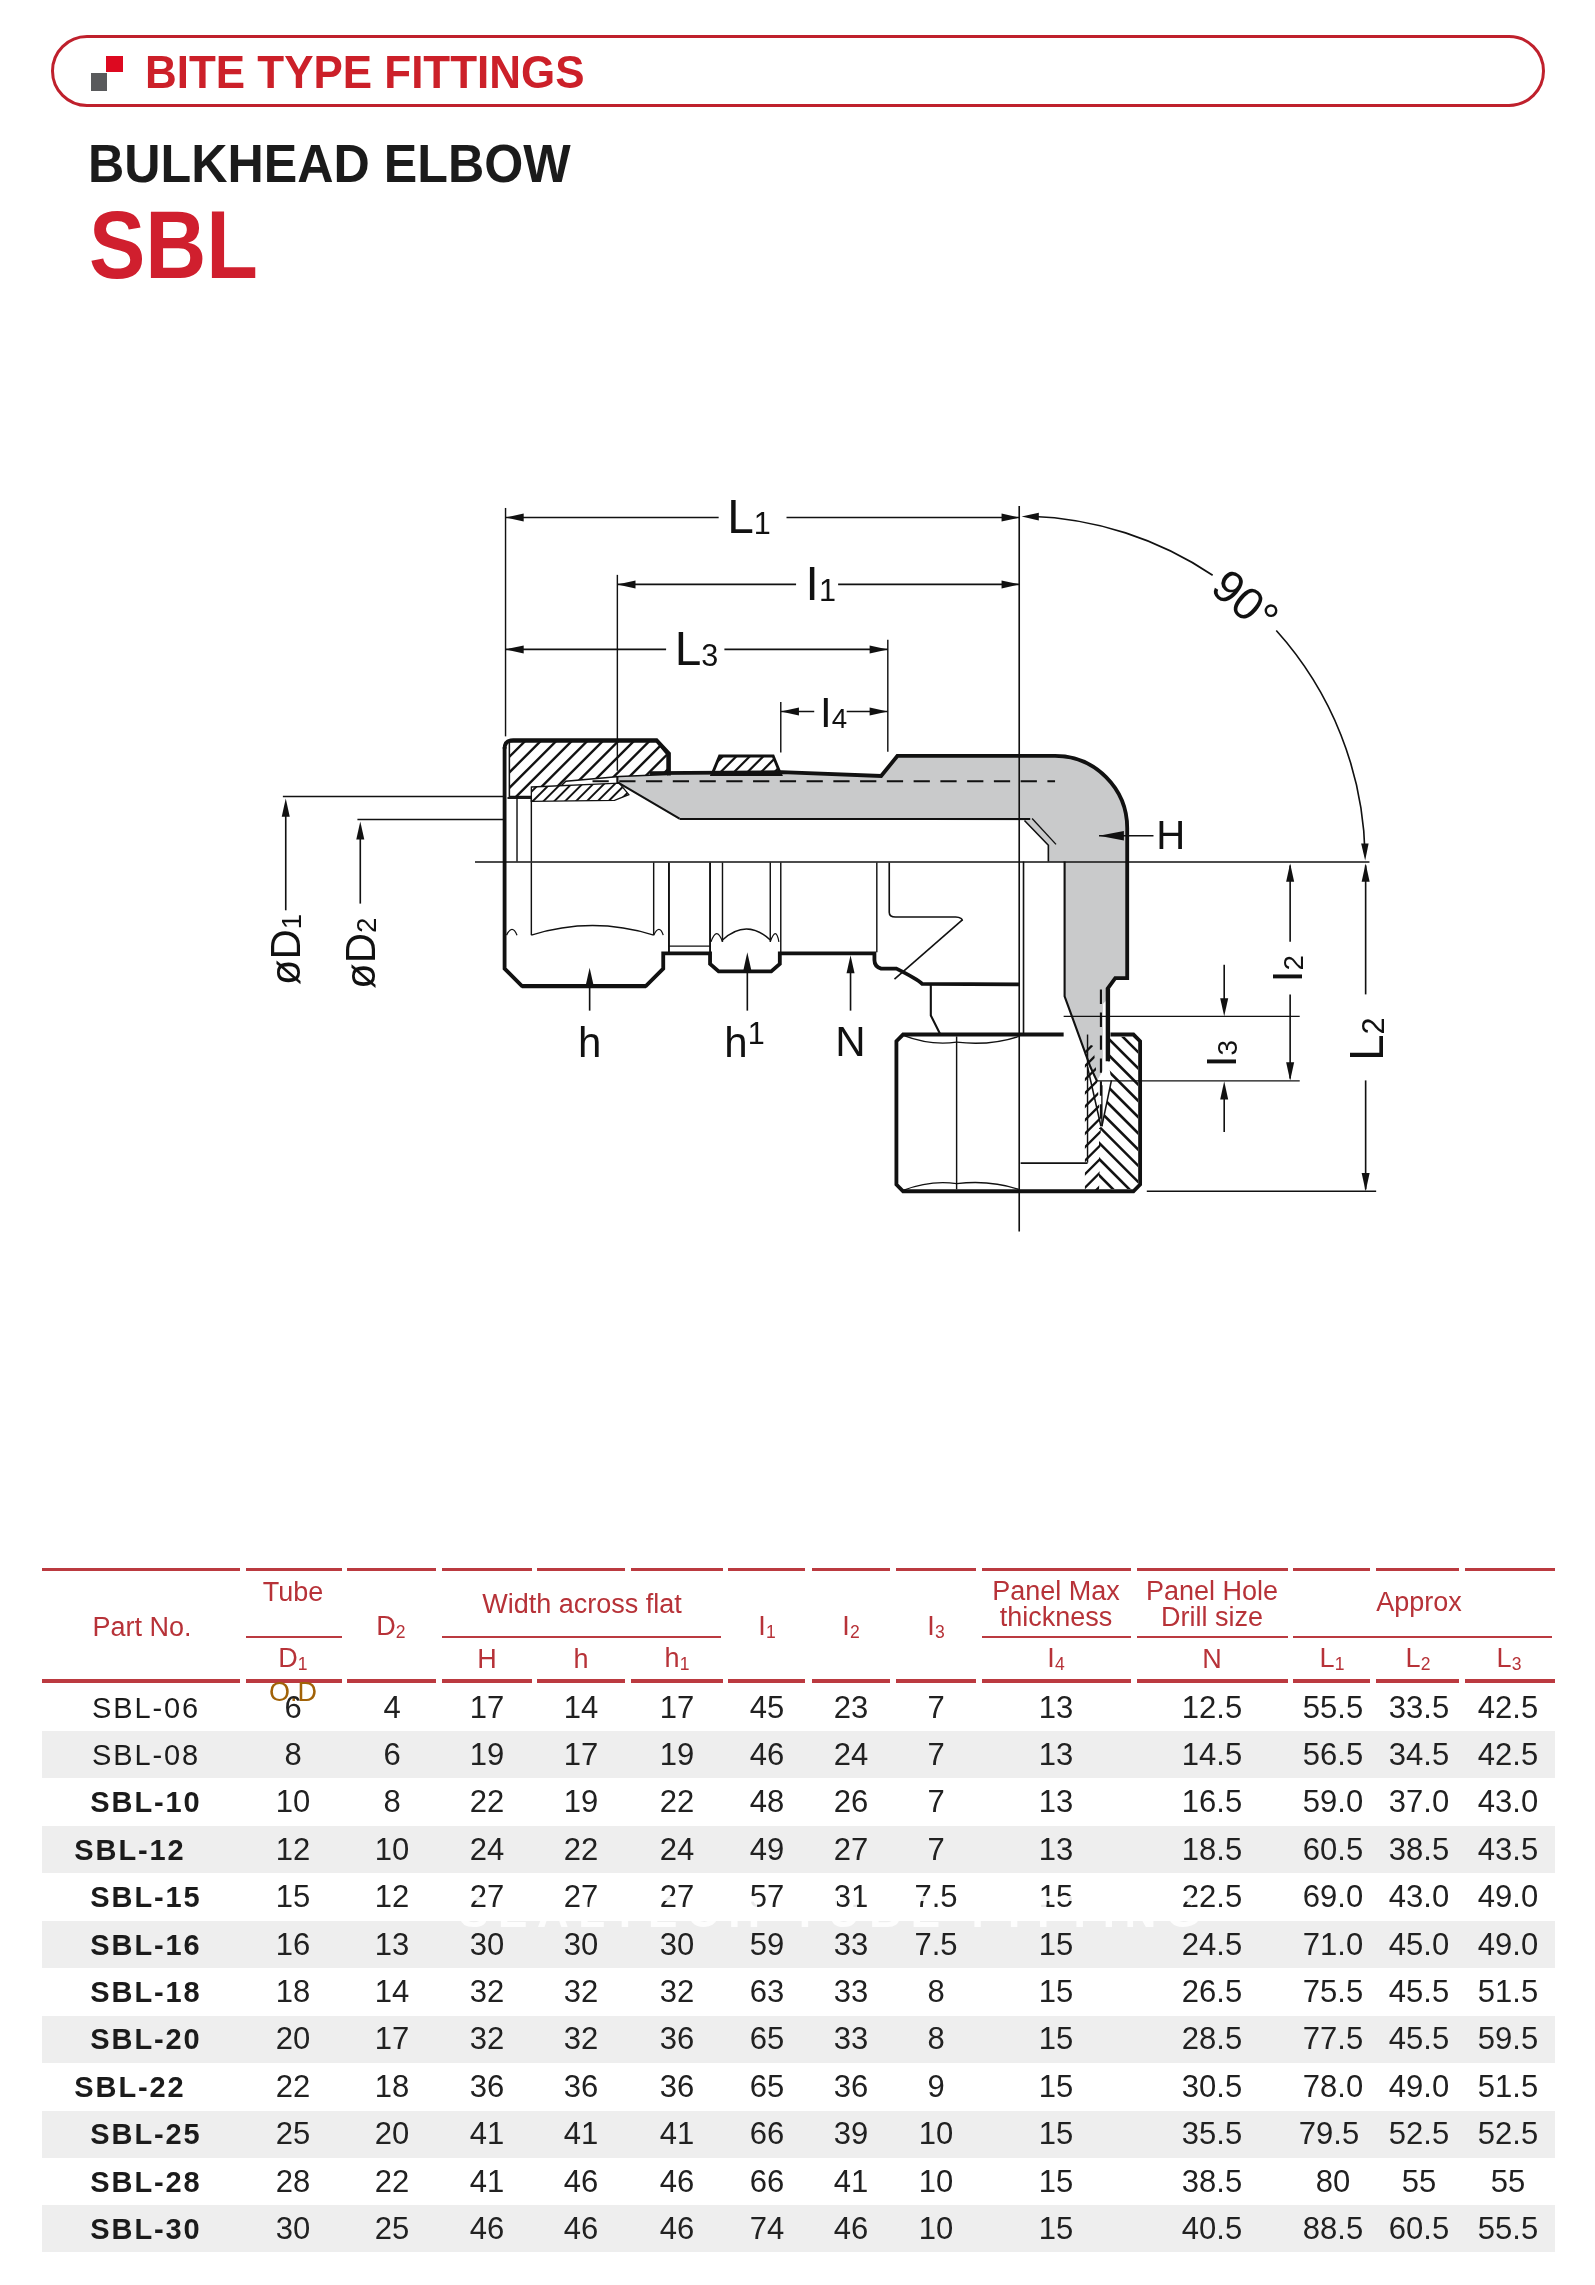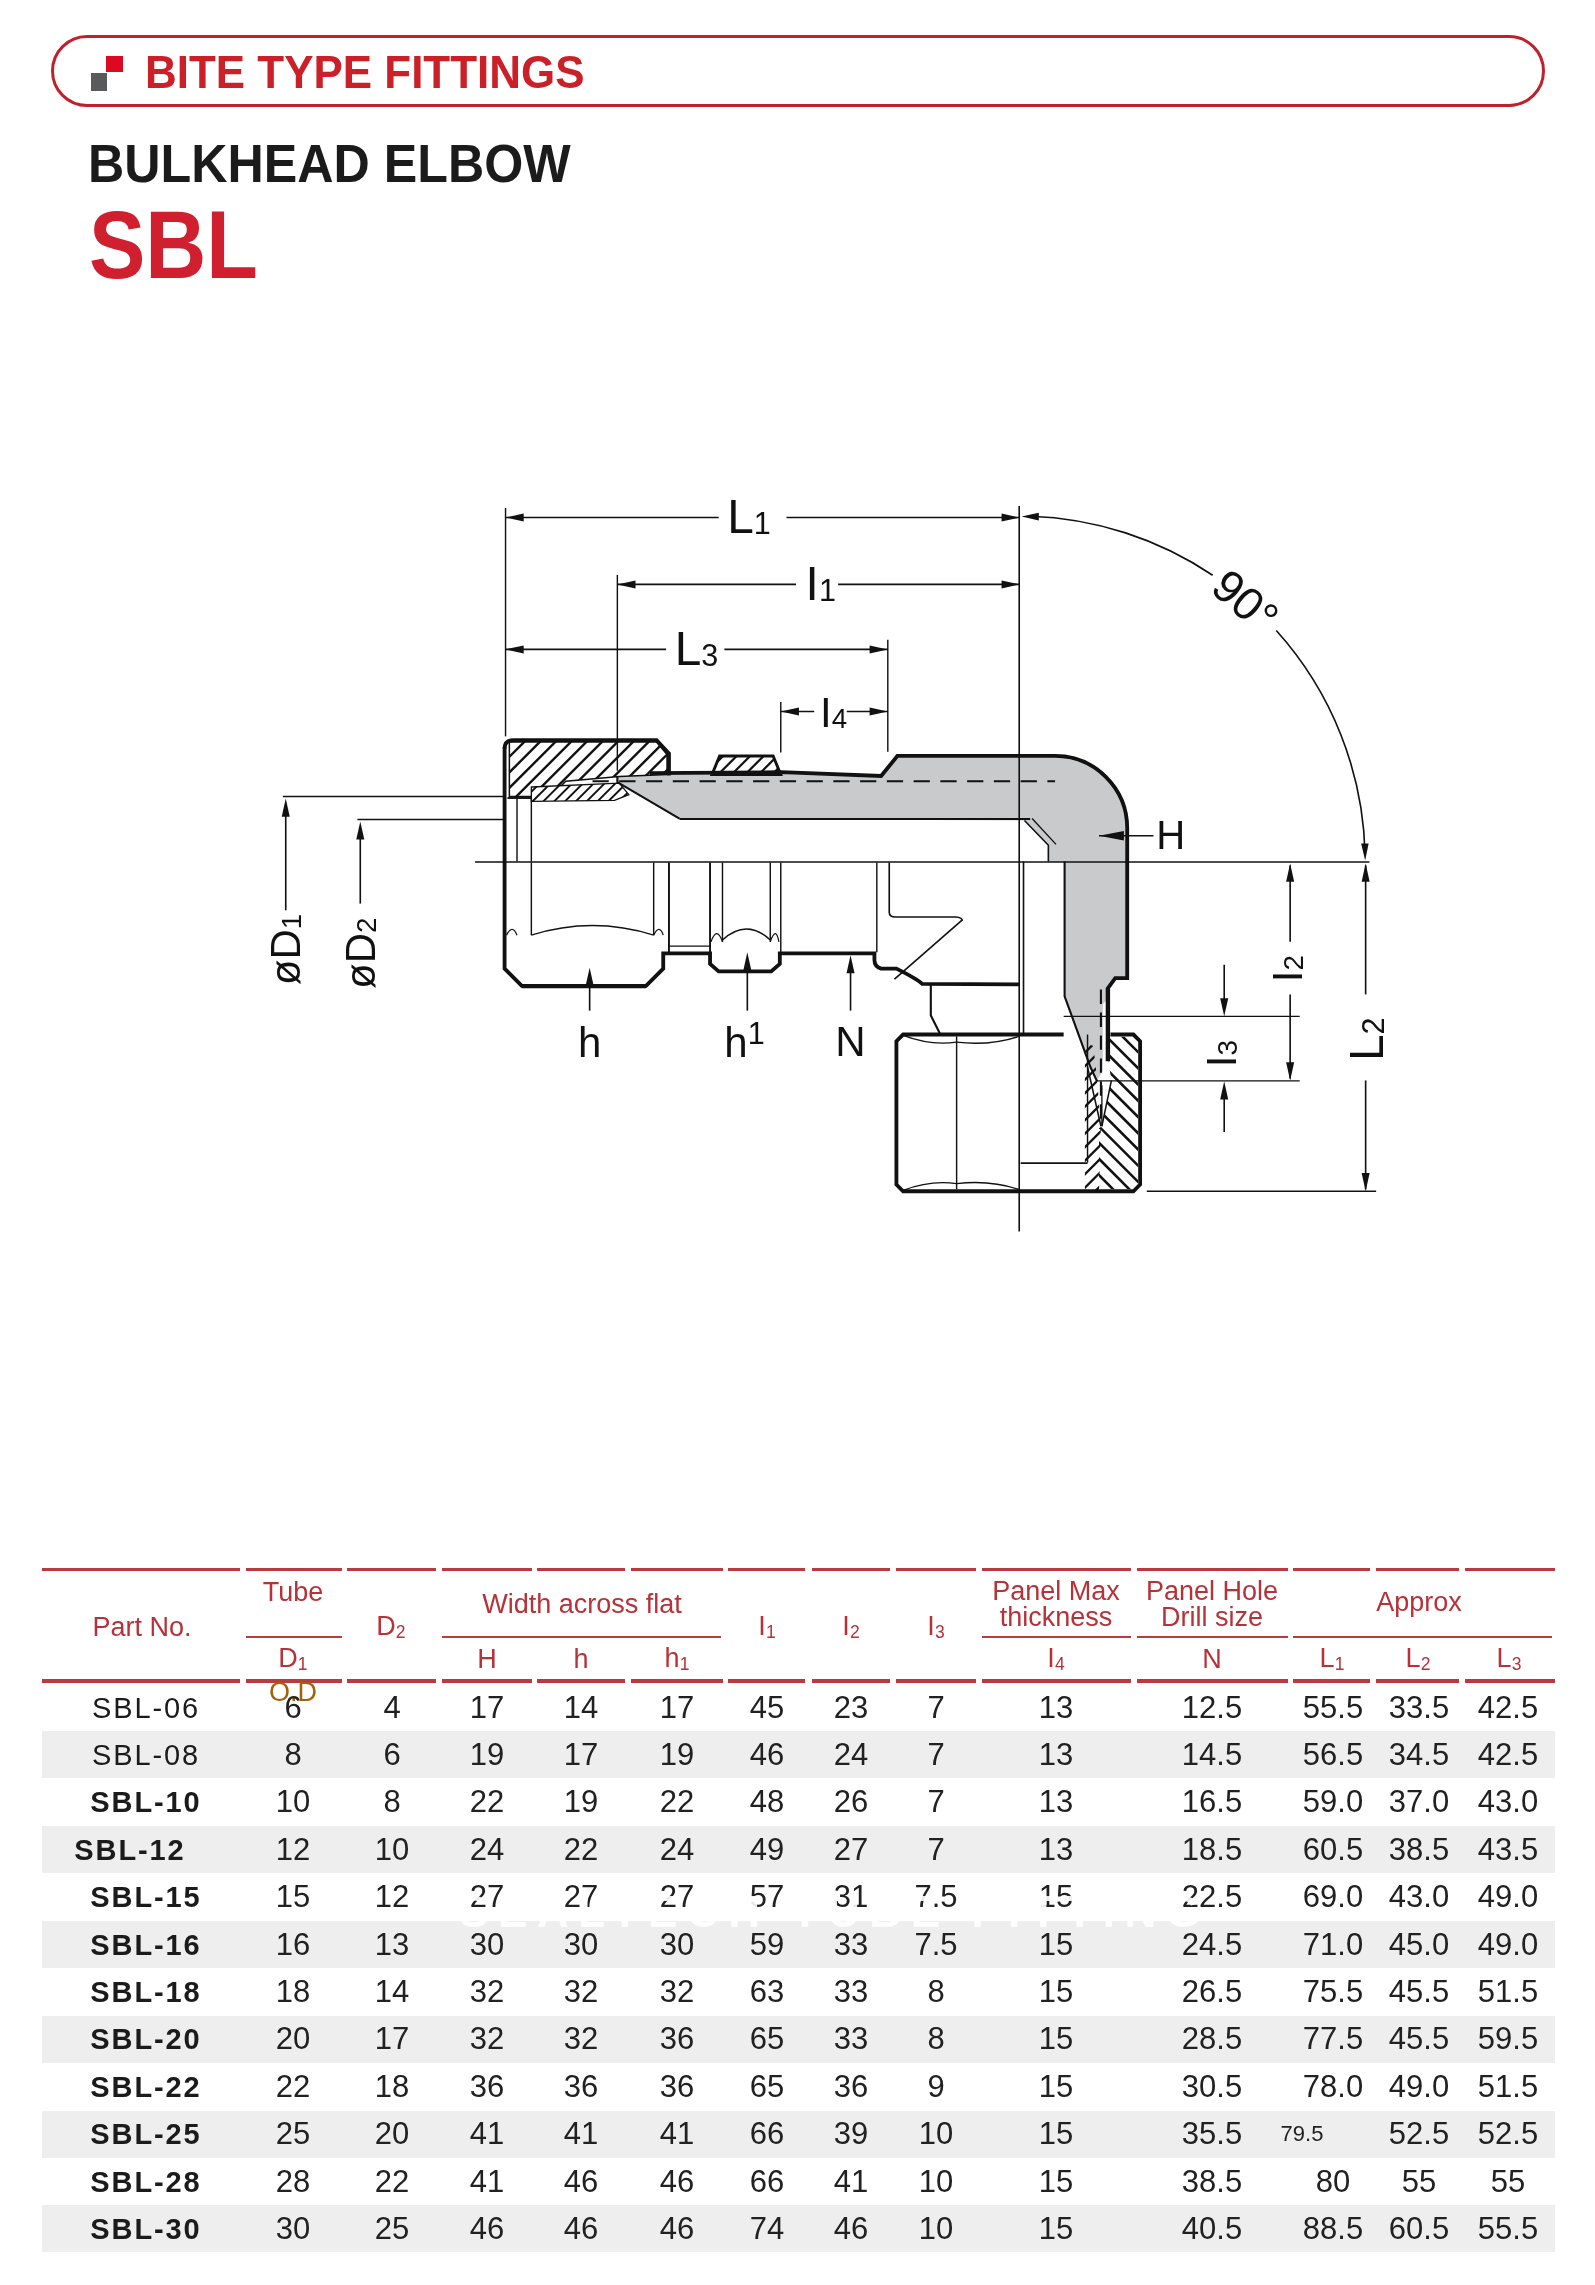--- a/index.html
+++ b/index.html
@@ -455,21 +455,21 @@
 <div class="abs ctr" style="left:677px;top:2039px;font-size:31px;color:#212121">36</div>
 <div class="abs ctr" style="left:767px;top:2039px;font-size:31px;color:#212121">65</div>
 <div class="abs ctr" style="left:851px;top:2039px;font-size:31px;color:#212121">33</div>
 <div class="abs ctr" style="left:936px;top:2039px;font-size:31px;color:#212121">8</div>
 <div class="abs ctr" style="left:1056px;top:2039px;font-size:31px;color:#212121">15</div>
 <div class="abs ctr" style="left:1212px;top:2039px;font-size:31px;color:#212121">28.5</div>
 <div class="abs ctr" style="left:1333px;top:2039px;font-size:31px;color:#212121">77.5</div>
 <div class="abs ctr" style="left:1419px;top:2039px;font-size:31px;color:#212121">45.5</div>
 <div class="abs ctr" style="left:1508px;top:2039px;font-size:31px;color:#212121">59.5</div>
 
-<div class="abs ctr" style="left:146px;top:2087px;font-size:29px;font-weight:bold;letter-spacing:1.9px;color:#1b1b1b">SBL-22</div>
+<div class="abs ctr" style="left:130px;top:2087px;font-size:29px;font-weight:bold;letter-spacing:1.9px;color:#1b1b1b">SBL-22</div>
 <div class="abs ctr" style="left:293px;top:2087px;font-size:31px;color:#212121">22</div>
 <div class="abs ctr" style="left:392px;top:2087px;font-size:31px;color:#212121">18</div>
 <div class="abs ctr" style="left:487px;top:2087px;font-size:31px;color:#212121">36</div>
 <div class="abs ctr" style="left:581px;top:2087px;font-size:31px;color:#212121">36</div>
 <div class="abs ctr" style="left:677px;top:2087px;font-size:31px;color:#212121">36</div>
 <div class="abs ctr" style="left:767px;top:2087px;font-size:31px;color:#212121">65</div>
 <div class="abs ctr" style="left:851px;top:2087px;font-size:31px;color:#212121">36</div>
 <div class="abs ctr" style="left:936px;top:2087px;font-size:31px;color:#212121">9</div>
 <div class="abs ctr" style="left:1056px;top:2087px;font-size:31px;color:#212121">15</div>
 <div class="abs ctr" style="left:1212px;top:2087px;font-size:31px;color:#212121">30.5</div>
@@ -481,21 +481,21 @@
 <div class="abs ctr" style="left:293px;top:2134px;font-size:31px;color:#212121">25</div>
 <div class="abs ctr" style="left:392px;top:2134px;font-size:31px;color:#212121">20</div>
 <div class="abs ctr" style="left:487px;top:2134px;font-size:31px;color:#212121">41</div>
 <div class="abs ctr" style="left:581px;top:2134px;font-size:31px;color:#212121">41</div>
 <div class="abs ctr" style="left:677px;top:2134px;font-size:31px;color:#212121">41</div>
 <div class="abs ctr" style="left:767px;top:2134px;font-size:31px;color:#212121">66</div>
 <div class="abs ctr" style="left:851px;top:2134px;font-size:31px;color:#212121">39</div>
 <div class="abs ctr" style="left:936px;top:2134px;font-size:31px;color:#212121">10</div>
 <div class="abs ctr" style="left:1056px;top:2134px;font-size:31px;color:#212121">15</div>
 <div class="abs ctr" style="left:1212px;top:2134px;font-size:31px;color:#212121">35.5</div>
-<div class="abs ctr" style="left:1302px;top:2134px;font-size:22px;color:#212121">79.5</div>
+<div class="abs ctr" style="left:1329px;top:2134px;font-size:31px;color:#212121">79.5</div>
 <div class="abs ctr" style="left:1419px;top:2134px;font-size:31px;color:#212121">52.5</div>
 <div class="abs ctr" style="left:1508px;top:2134px;font-size:31px;color:#212121">52.5</div>
 
 <div class="abs ctr" style="left:146px;top:2182px;font-size:29px;font-weight:bold;letter-spacing:1.9px;color:#1b1b1b">SBL-28</div>
 <div class="abs ctr" style="left:293px;top:2182px;font-size:31px;color:#212121">28</div>
 <div class="abs ctr" style="left:392px;top:2182px;font-size:31px;color:#212121">22</div>
 <div class="abs ctr" style="left:487px;top:2182px;font-size:31px;color:#212121">41</div>
 <div class="abs ctr" style="left:581px;top:2182px;font-size:31px;color:#212121">46</div>
 <div class="abs ctr" style="left:677px;top:2182px;font-size:31px;color:#212121">46</div>
 <div class="abs ctr" style="left:767px;top:2182px;font-size:31px;color:#212121">66</div>

